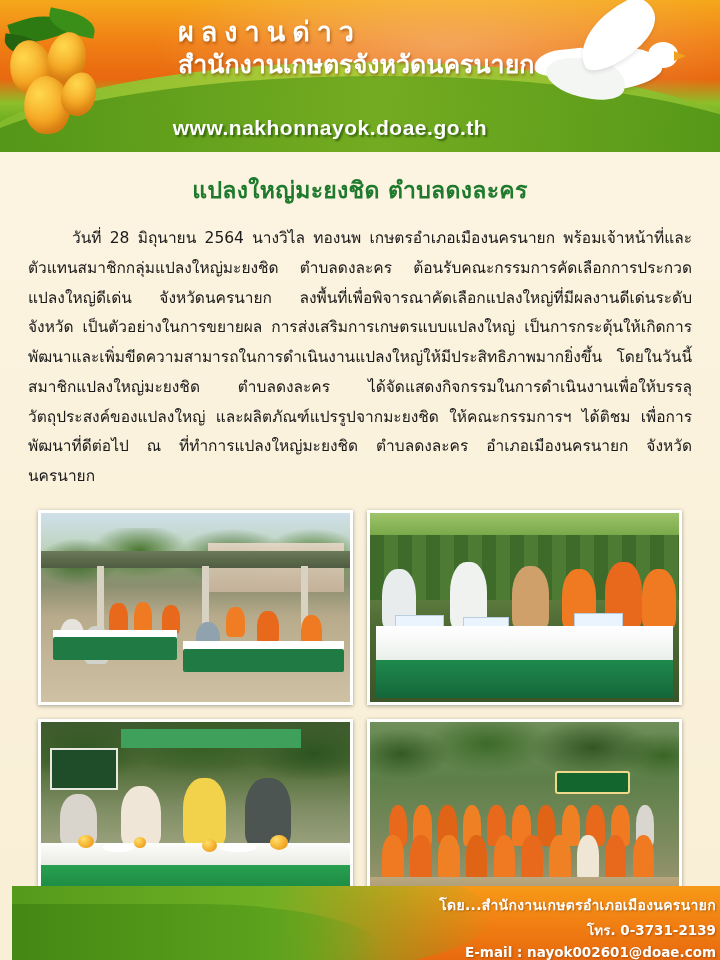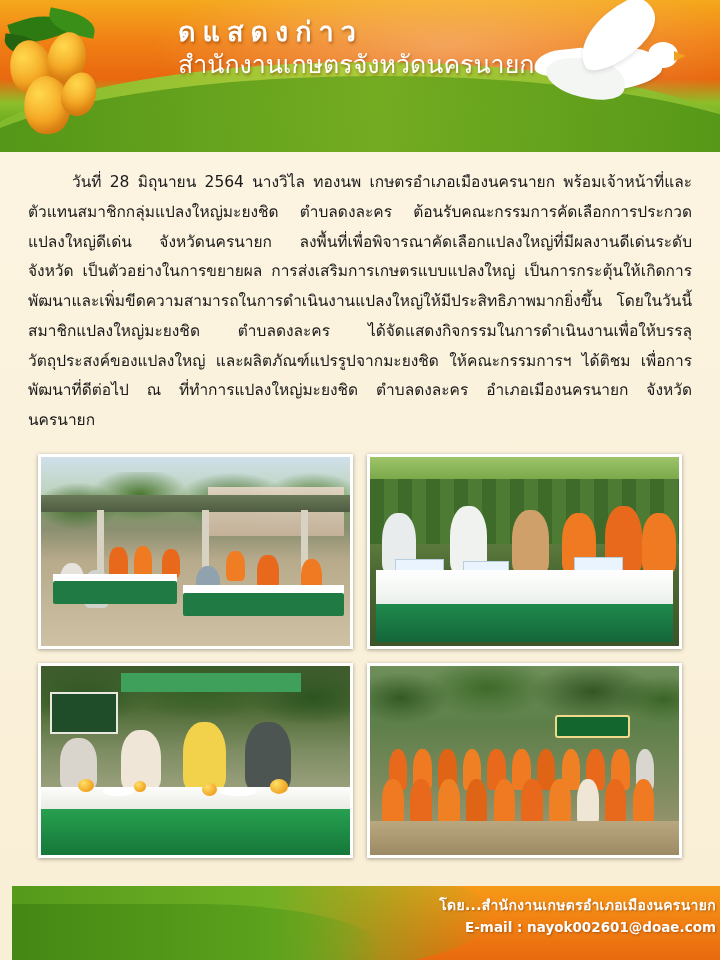--- a/index.html
+++ b/index.html
@@ -172,21 +172,21 @@
     letter-spacing: 7px;
     color: #ffffff;
     text-shadow: 1px 2px 3px rgba(120,50,0,0.55);
   }
   .header-title-th2 {
     position: absolute;
     left: 178px;
     top: 44px;
     font-family: "DejaVu Sans", sans-serif;
     font-size: 25px;
-    font-weight: normal;
+    font-weight: bold;
     color: #ffffff;
     text-shadow: 1px 2px 3px rgba(120,50,0,0.55);
   }
   .header-title-en {
     position: absolute;
     left: 44px;
     top: 84px;
     width: 560px;
     text-align: center;
     font-family: "Liberation Sans", sans-serif;
@@ -404,25 +404,27 @@
     <div class="dove">
       <div class="dove-tail"></div>
       <div class="dove-body"></div>
       <div class="dove-wing2"></div>
       <div class="dove-wing1"></div>
       <div class="dove-head"></div>
       <div class="dove-beak"></div>
     </div>
 
 
-    <div class="header-title-th">ดแสดงก่าว</div>
+    <div class="header-title-th">ผลงานด่าว</div>
     <div class="header-title-th2">สำนักงานเกษตรจังหวัดนครนายก</div>
+    <div class="header-url">www.nakhonnayok.doae.go.th</div>
   </div>
 
   <div class="content">
+    <div class="doc-title">แปลงใหญ่มะยงชิด ตำบลดงละคร</div>
     <div class="body-text">วันที่ 28 มิถุนายน 2564  นางวิไล ทองนพ เกษตรอำเภอเมืองนครนายก พร้อมเจ้าหน้าที่และตัวแทนสมาชิกกลุ่มแปลงใหญ่มะยงชิด ตำบลดงละคร ต้อนรับคณะกรรมการคัดเลือกการประกวดแปลงใหญ่ดีเด่น จังหวัดนครนายก  ลงพื้นที่เพื่อพิจารณาคัดเลือกแปลงใหญ่ที่มีผลงานดีเด่นระดับจังหวัด เป็นตัวอย่างในการขยายผล การส่งเสริมการเกษตรแบบแปลงใหญ่  เป็นการกระตุ้นให้เกิดการพัฒนาและเพิ่มขีดความสามารถในการดำเนินงานแปลงใหญ่ให้มีประสิทธิภาพมากยิ่งขึ้น โดยในวันนี้สมาชิกแปลงใหญ่มะยงชิด ตำบลดงละคร ได้จัดแสดงกิจกรรมในการดำเนินงานเพื่อให้บรรลุวัตถุประสงค์ของแปลงใหญ่ และผลิตภัณฑ์แปรรูปจากมะยงชิด ให้คณะกรรมการฯ ได้ติชม เพื่อการพัฒนาที่ดีต่อไป ณ ที่ทำการแปลงใหญ่มะยงชิด ตำบลดงละคร อำเภอเมืองนครนายก จังหวัดนครนายก</div>
 
     <div class="photos">
 
       <div class="photo p1">
         <div class="sky"></div>
         <div class="trees"></div>
         <div class="bldg"></div>
         <div class="roof"></div>
         <div class="post a"></div>
@@ -505,17 +507,18 @@
       </div>
 
     </div>
   </div>
 
   <div class="footer">
     <div class="footer-leaf"></div>
     <div class="footer-leaf2"></div>
     <div class="footer-text">
       <div class="footer-l1">โดย...สำนักงานเกษตรอำเภอเมืองนครนายก</div>
+      <div class="footer-l2">โทร. 0-3731-2139</div>
       <div class="footer-l3">E-mail : nayok002601@doae.com</div>
     </div>
   </div>
 
 </div>
 
 </body></html>

